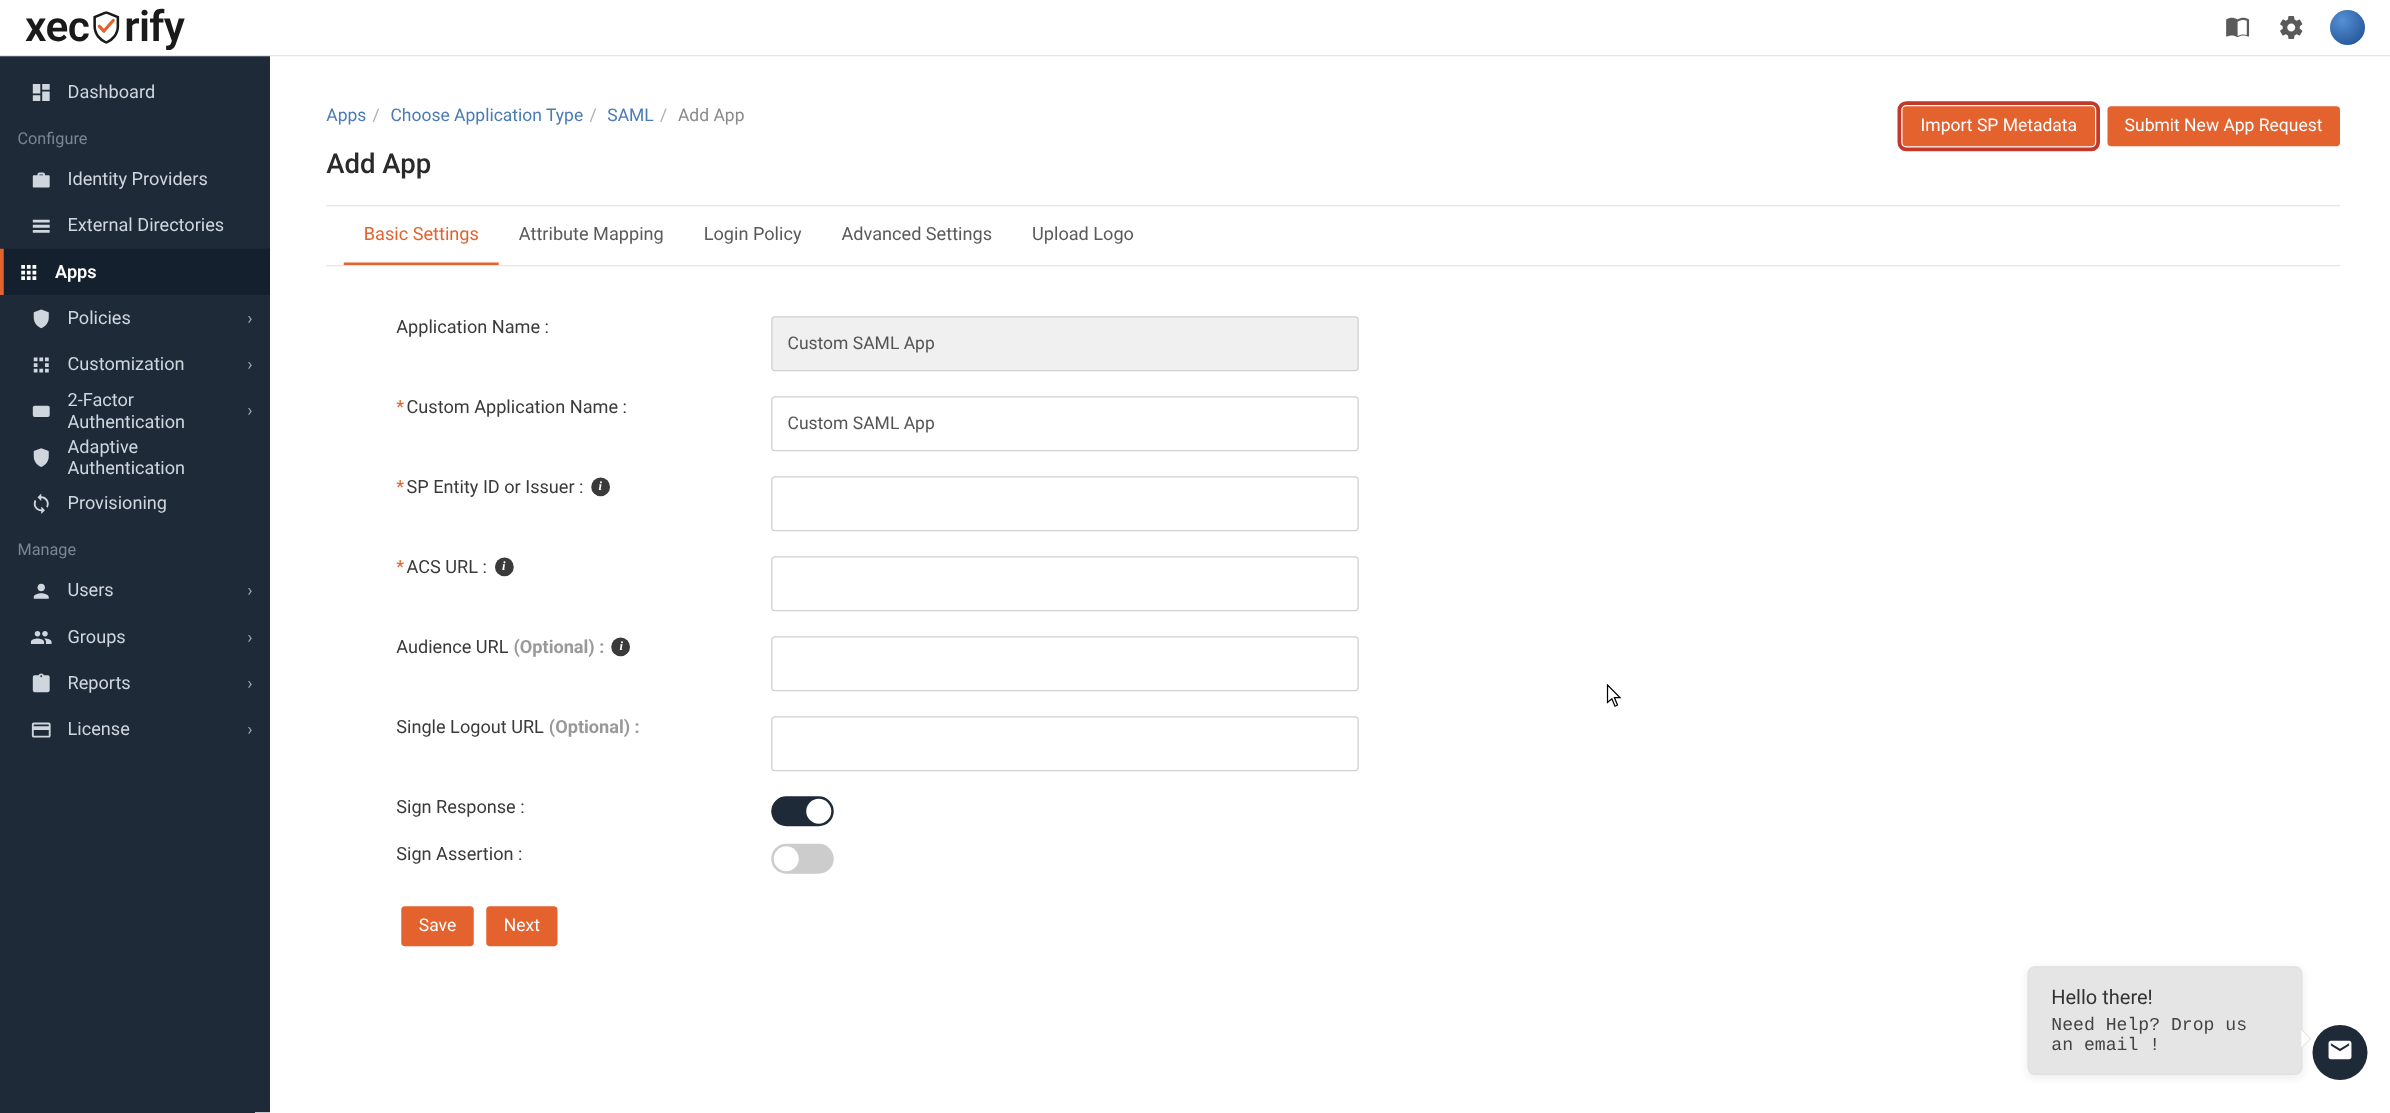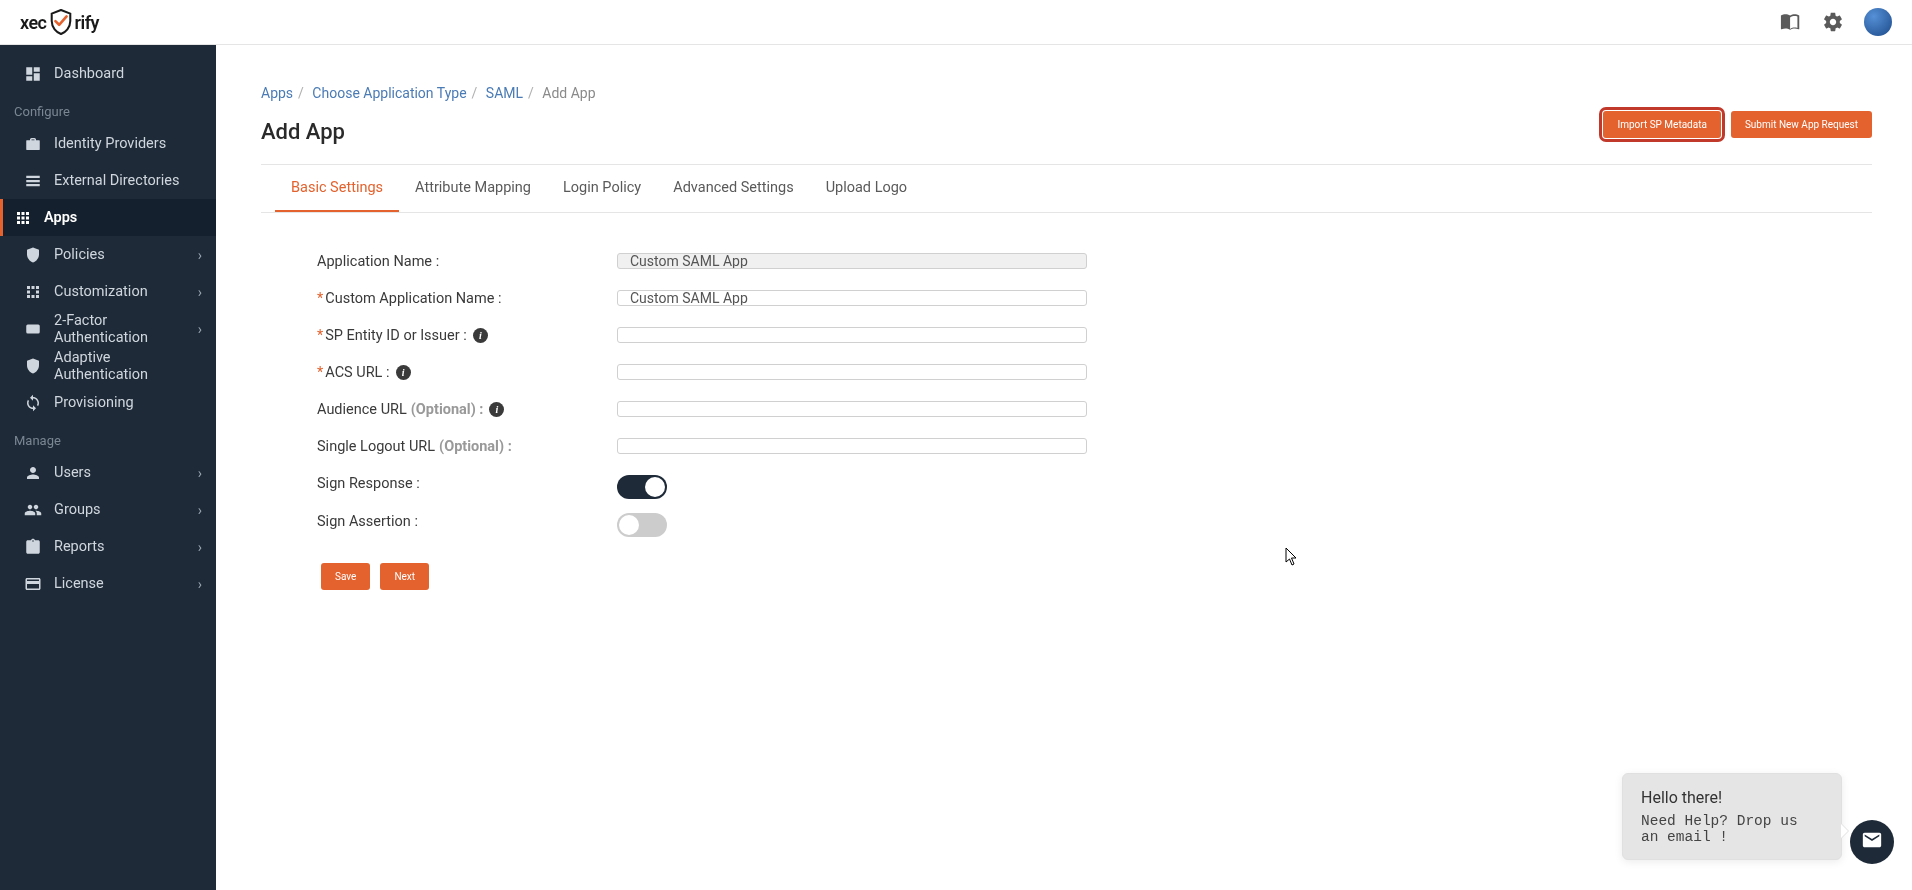--- a/index.html
+++ b/index.html
@@ -1,63 +1,63 @@
 <!DOCTYPE html>
 <html><head>
 <meta charset="utf-8">
 <style>
 * { margin: 0; padding: 0; box-sizing: border-box; font-family: -apple-system, BlinkMacSystemFont, "Segoe UI", Roboto, Arial, sans-serif; }
 body { background: #fff; width: 1912px; height: 890px; overflow: hidden; position: relative; }
 
 
 .top-header { height: 45px; display: flex; align-items: center; justify-content: space-between; padding: 0 20px; border-bottom: 1px solid #e5e5e5; background: #fff; }
-.logo { display: flex; align-items: center; font-size: 18px; font-weight: 600; color: #1a1a1a; letter-spacing: -0.5px; }
+.logo { display: flex; align-items: center; font-size: 34px; font-weight: 600; color: #1a1a1a; letter-spacing: -0.5px; }
 .logo-shield { position: relative; display: inline-flex; width: 24px; height: 26px; margin: 0 2px; }
 .logo-shield svg { width: 100%; height: 100%; }
 .header-icons { display: flex; align-items: center; gap: 20px; }
 .header-icon { width: 22px; height: 22px; color: #5a5a5a; cursor: pointer; display: flex; align-items: center; justify-content: center; }
 .header-icon svg { width: 100%; height: 100%; fill: currentColor; }
 .avatar { width: 28px; height: 28px; border-radius: 50%; background: radial-gradient(circle at 35% 30%, #5690d6, #1b4a8a); cursor: pointer; }
 
 
 .sidebar { position: absolute; top: 45px; left: 0; width: 216px; height: calc(100% - 45px); background: #1e2a38; color: #cfd6dd; padding-top: 10px; }
 .sidebar-item { display: flex; align-items: center; height: 37px; padding: 0 24px; font-size: 14.5px; cursor: pointer; position: relative; }
 .sidebar-item.active { background: #14202d; color: #fff; font-weight: 600; border-left: 3px solid #e3622e; padding-left: 11px; }
 .sidebar-item .si-icon { width: 18px; height: 18px; margin-right: 12px; display: inline-flex; align-items: center; justify-content: center; flex-shrink: 0; }
 .sidebar-item .si-icon svg { width: 100%; height: 100%; fill: currentColor; }
 .sidebar-item .chevron { position: absolute; right: 14px; font-size: 14px; color: #9aa5b0; }
 .sidebar-section { padding: 12px 14px 6px; font-size: 13px; color: #7a8692; }
 
 
 .main { position: absolute; top: 45px; left: 216px; right: 0; bottom: 0; padding: 40px 40px 20px 45px; overflow: auto; }
-.top-row { display: flex; justify-content: space-between; align-items: center; }
+.top-row { display: flex; justify-content: space-between; align-items: flex-start; }
 .breadcrumbs { font-size: 14px; color: #8a8a8a; margin-bottom: 18px; }
 .breadcrumbs a { color: #4a7bb5; text-decoration: none; }
 .breadcrumbs .sep { color: #b0b0b0; margin: 0 5px; }
 .breadcrumbs .current { color: #8a8a8a; }
 .page-title { font-size: 22px; font-weight: 500; color: #2a2a2a; margin-bottom: 20px; }
 .action-buttons { display: flex; gap: 10px; }
-.btn { padding: 8px 14px; border-radius: 3px; font-size: 10px; cursor: pointer; border: none; color: #fff; }
+.btn { padding: 8px 14px; border-radius: 3px; font-size: 14px; cursor: pointer; border: none; color: #fff; }
 .btn-orange { background: #e3622e; }
 .btn-highlight { background: #e3622e; outline: 3px solid #c0392b; outline-offset: 1px; }
 .divider { border: none; border-top: 1px solid #e5e5e5; margin-bottom: 0; }
 
 
 .tabs { display: flex; border-bottom: 1px solid #e5e5e5; padding-left: 14px; }
 .tab { padding: 14px 16px; font-size: 14.5px; color: #5a5a5a; cursor: pointer; border-bottom: 2px solid transparent; }
 .tab.active { color: #e3622e; border-bottom-color: #e3622e; }
 
 
 .form-area { padding: 40px 0 0 56px; }
 .form-row { display: flex; align-items: flex-start; margin-bottom: 20px; }
 .form-label { width: 300px; font-size: 14.5px; color: #3a3a3a; display: flex; align-items: center; }
 .form-label .req { color: #e3622e; margin-right: 2px; }
 .form-label .optional { color: #999; margin-left: 4px; font-weight: bold; }
 .form-label .info-icon { width: 15px; height: 15px; background: #3a3a3a; color: #fff; border-radius: 50%; display: inline-flex; align-items: center; justify-content: center; font-size: 10px; font-weight: bold; margin-left: 6px; cursor: help; font-style: italic; font-family: Georgia, serif; }
-.form-input { width: 470px; height: 16px; border: 1px solid #d0d0d0; border-radius: 3px; padding: 0 12px; font-size: 14px; color: #555; }
+.form-input { width: 470px; height: 44px; border: 1px solid #d0d0d0; border-radius: 3px; padding: 0 12px; font-size: 14px; color: #555; }
 .form-input[readonly] { background: #f0f0f0; }
 
 
 .toggle { width: 50px; height: 24px; border-radius: 14px; position: relative; cursor: pointer; }
 .toggle.on { background: #1e2a38; }
 .toggle.off { background: #ccc; }
 .toggle .knob { width: 20px; height: 20px; background: #fff; border-radius: 50%; position: absolute; top: 2px; }
 .toggle.on .knob { right: 2px; }
 .toggle.off .knob { left: 2px; }
 

